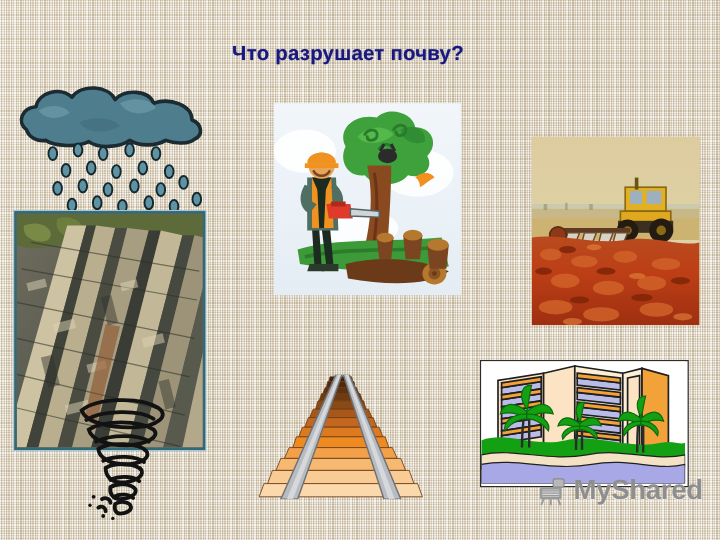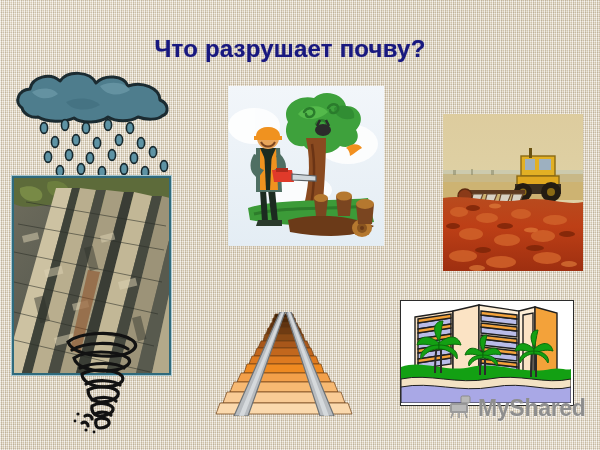--- a/index.html
+++ b/index.html
@@ -15,21 +15,21 @@
     background-image:
       repeating-linear-gradient(90deg, rgba(255,255,255,.55) 0px, rgba(255,255,255,.55) 1px, rgba(160,146,120,.30) 1px, rgba(160,146,120,.30) 2px, rgba(255,255,255,.30) 2px, rgba(255,255,255,.30) 3px, rgba(186,172,146,.22) 3px, rgba(186,172,146,.22) 4px),
       repeating-linear-gradient(0deg, rgba(255,255,255,.50) 0px, rgba(255,255,255,.50) 1px, rgba(160,146,120,.28) 1px, rgba(160,146,120,.28) 2px, rgba(255,255,255,.28) 2px, rgba(255,255,255,.28) 3px, rgba(186,172,146,.20) 3px, rgba(186,172,146,.20) 4px),
       linear-gradient(135deg,#e3d8c4 0%,#d8ccb5 45%,#e0d5c1 100%);
   }
 
   
   #title{
     position:absolute;left:0;top:35px;width:580px;
     text-align:center;
-    font-size:24px;font-weight:bold;
+    font-size:17px;font-weight:bold;
     color:#18187f;
     letter-spacing:.2px;
     text-shadow:0 0 1px rgba(24,24,127,.5);
     white-space:nowrap;
   }
 
   
   .pic{position:absolute;overflow:hidden;}
 
   
@@ -63,21 +63,21 @@
   
   #rail{left:214px;top:312px;width:140px;height:104px;}
 
   
   #hotel{left:400px;top:300px;width:172px;height:104px;
     border:1px solid #2b2b2b;background:#ffffff;}
 
   
   #wm{
     position:absolute;left:448px;top:395px;
-    display:flex;align-items:flex-start;gap:4px;
+    display:flex;align-items:flex-end;gap:4px;
     color:#9a9a9a;font-size:23px;font-weight:bold;
     font-family:"Liberation Sans", sans-serif;
     letter-spacing:-.3px;
     text-shadow:0 1px 0 rgba(255,255,255,.5);
   }
   #wm .wmtext{color:#8e8e8e;}
 </style>
 </head>
 <body>
 

